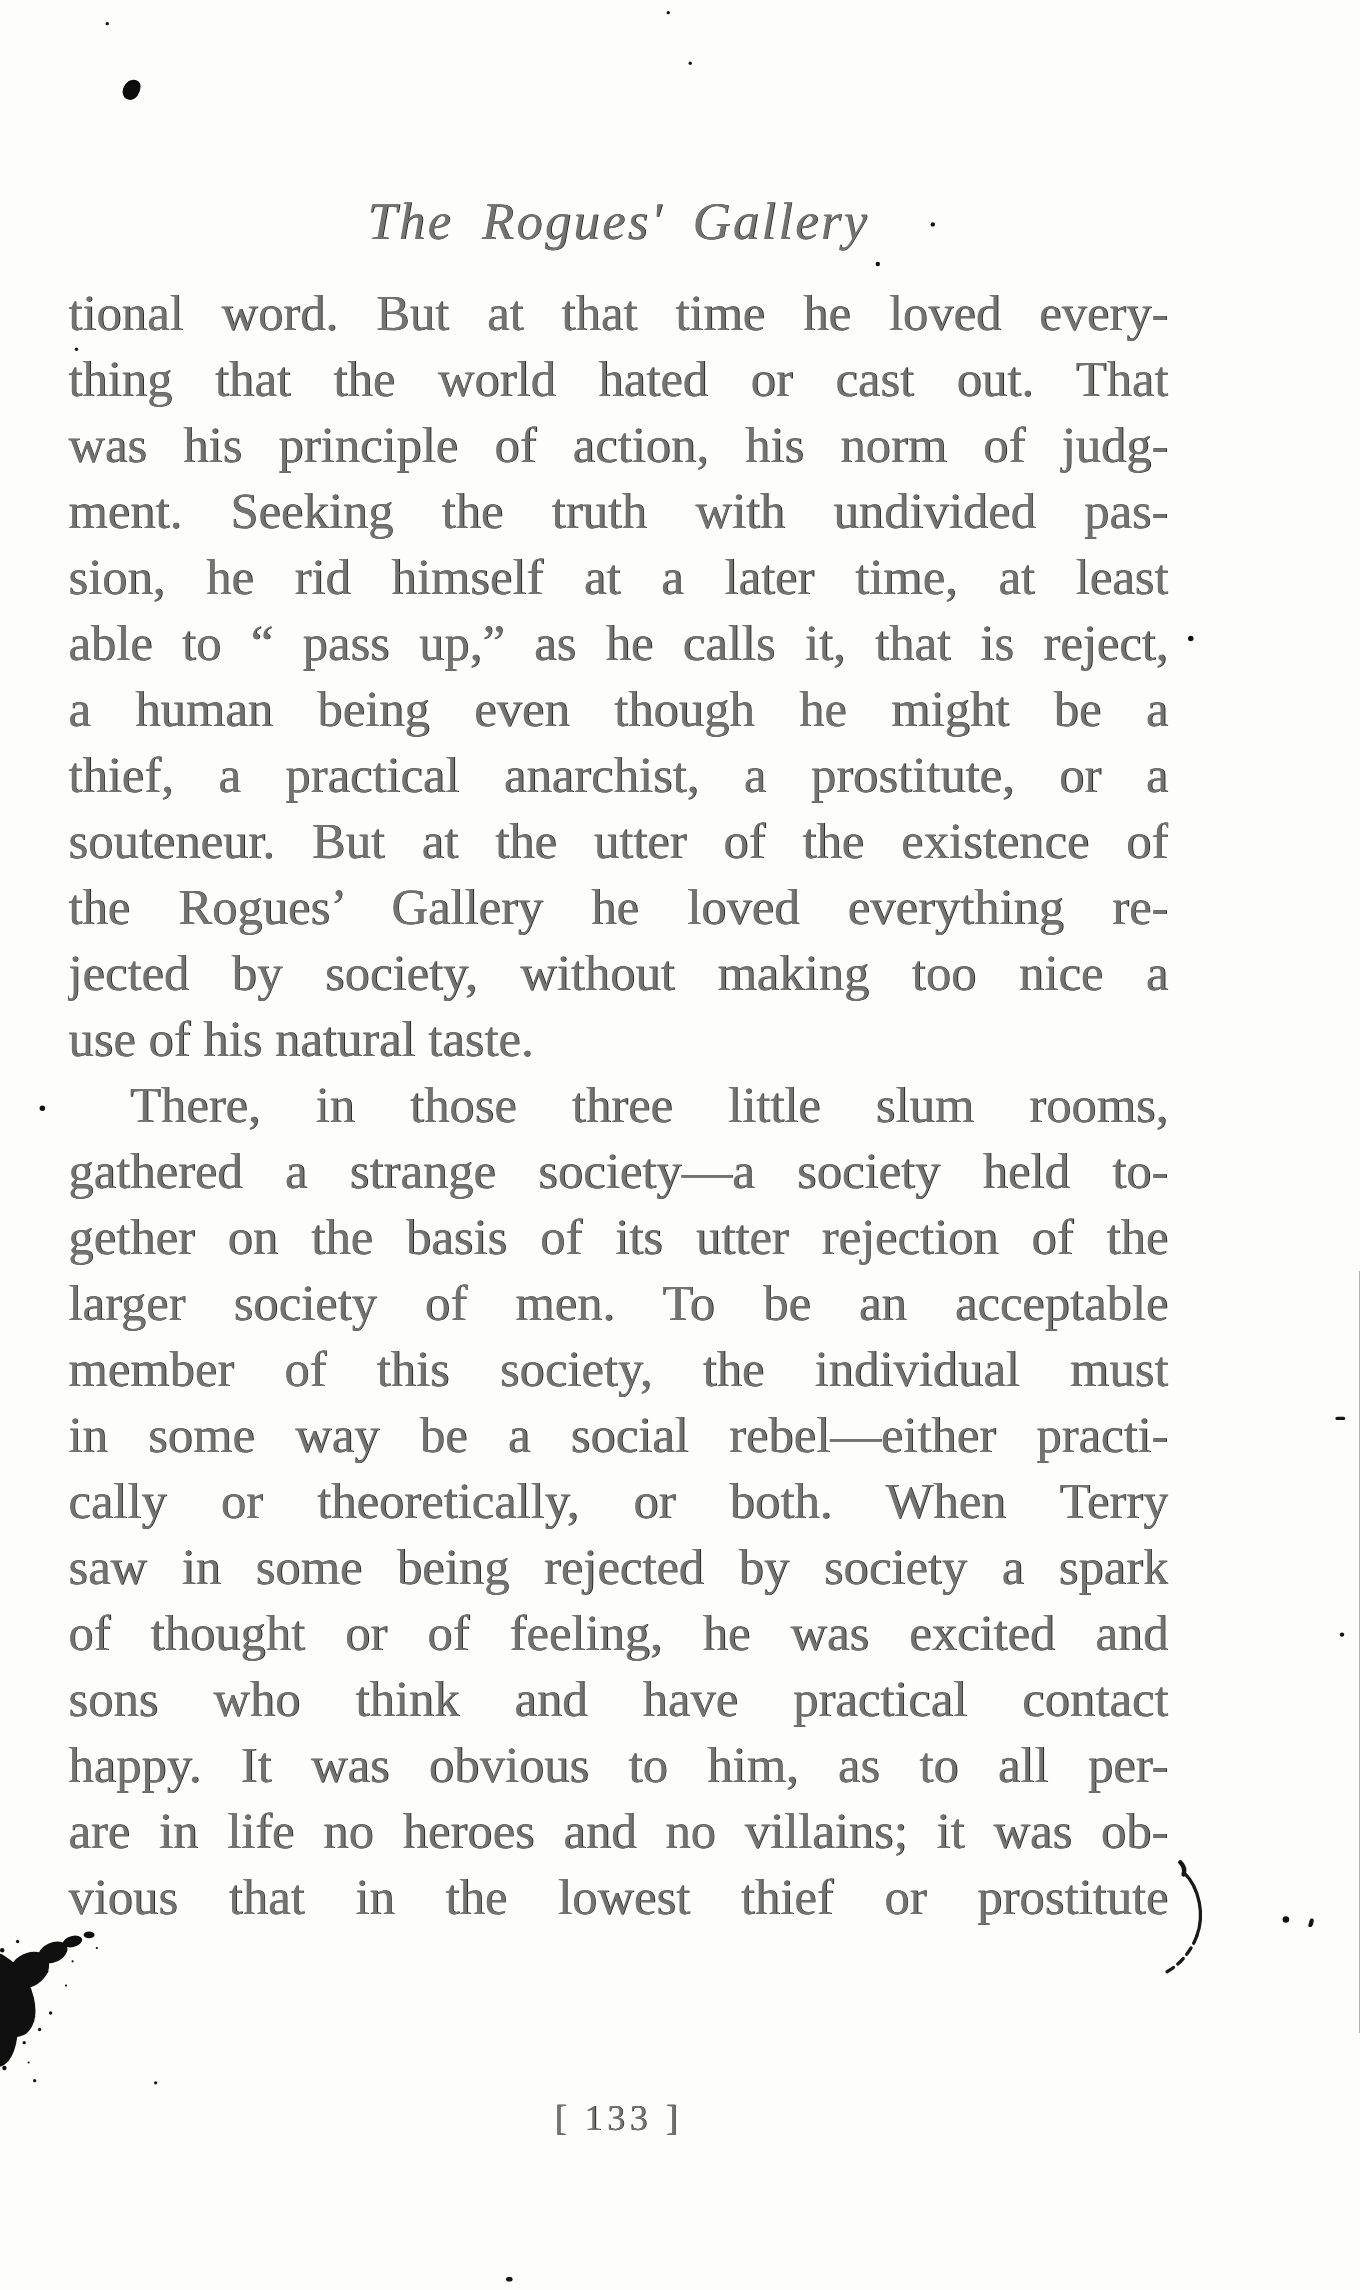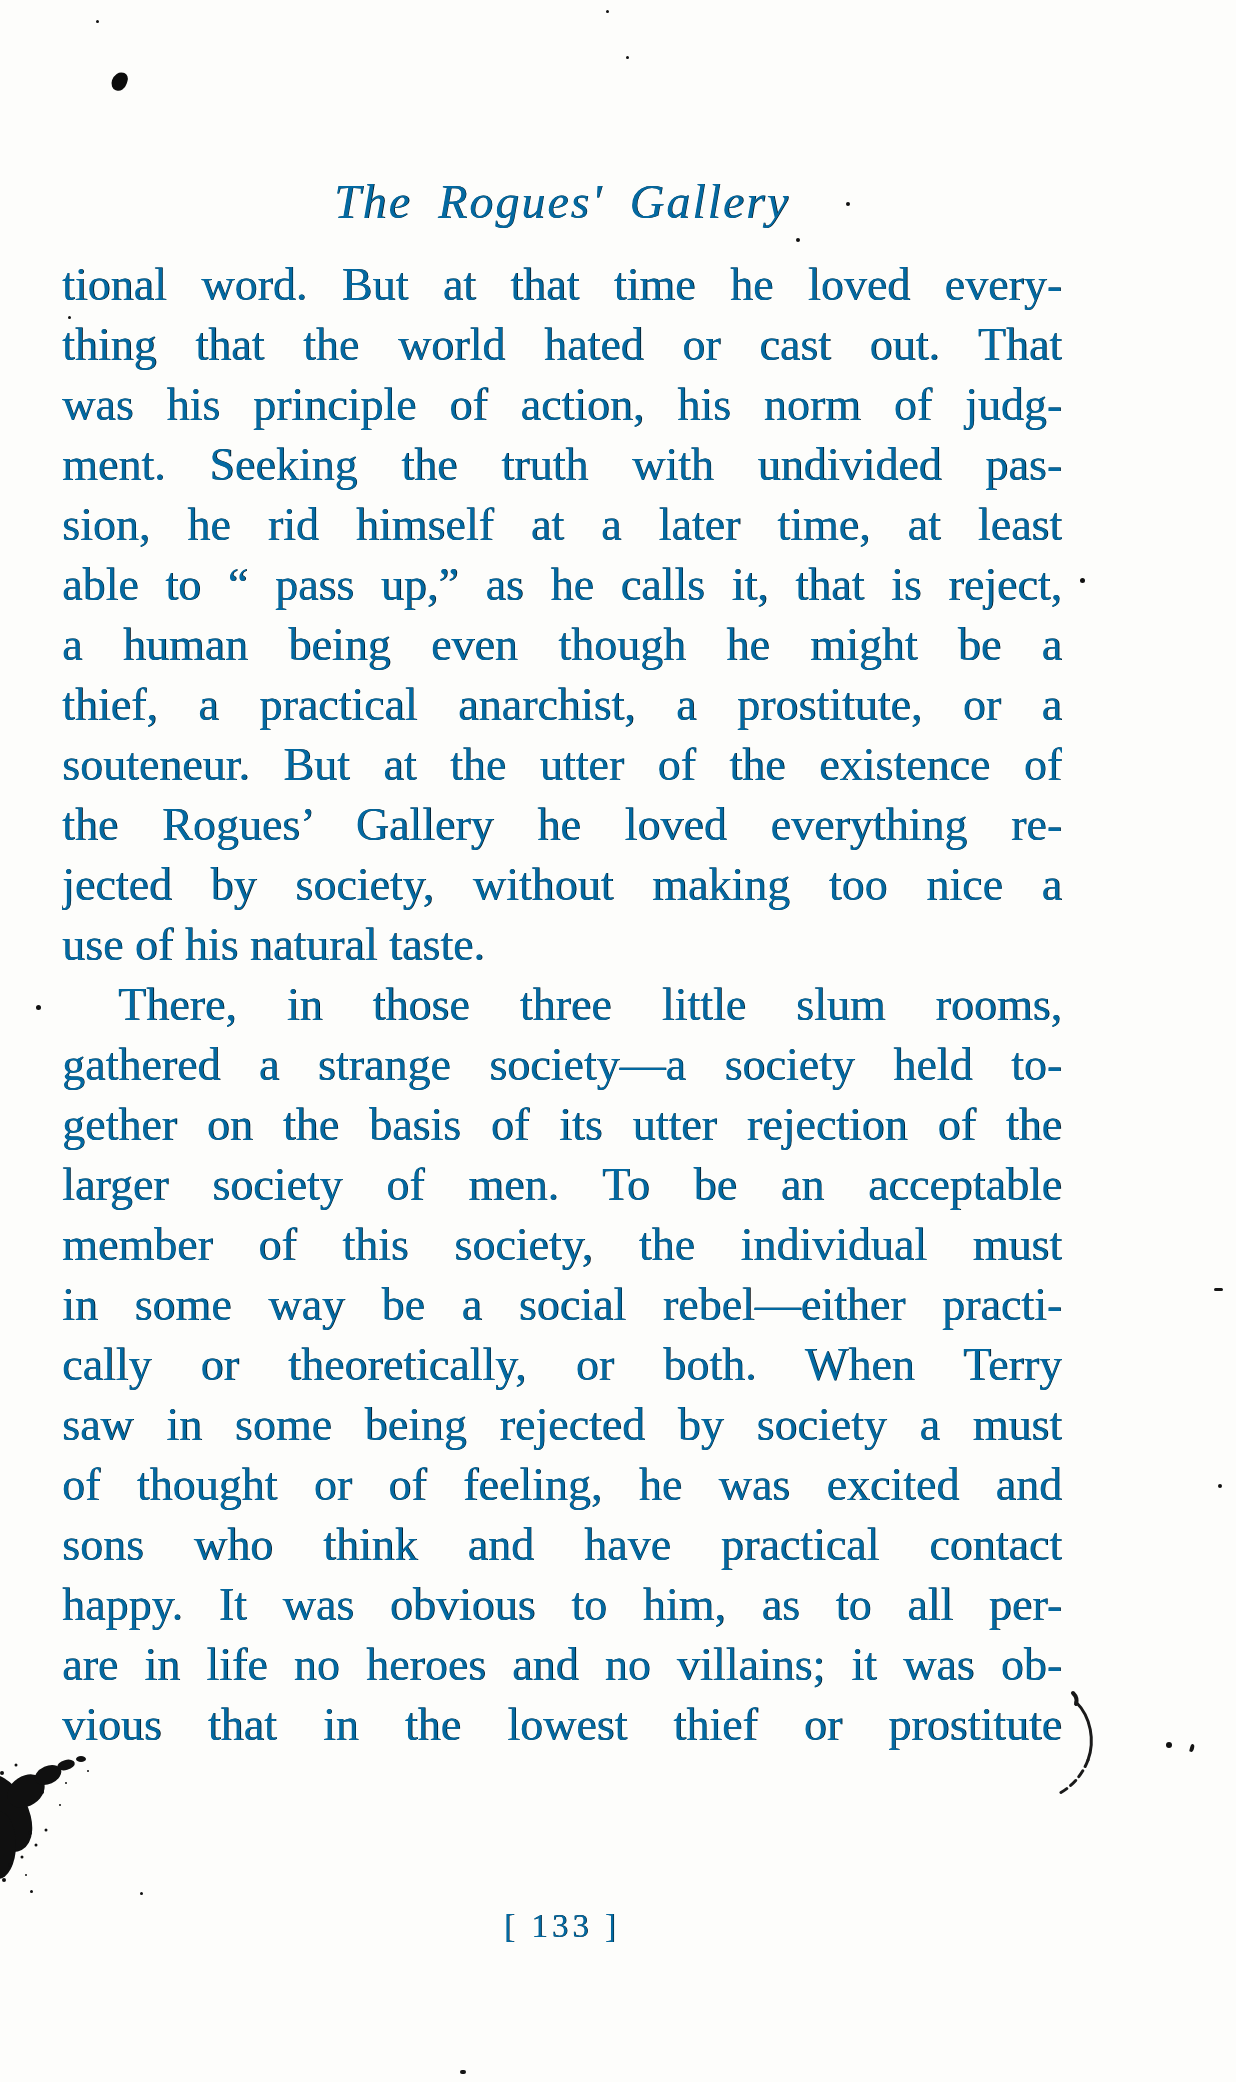--- a/index.html
+++ b/index.html
@@ -1,21 +1,21 @@
 <!DOCTYPE html>
 <html><head>
 <meta charset="utf-8">
 <style>
   html,body{margin:0;padding:0;background:#6f6f6f;}
   .page{
     position:relative;
     width:1236px;height:2082px;
     margin:0 auto;
     background:#fdfdfb;
-    color:#0369a1;
+    color:#737373;
     font-family:"Liberation Serif","DejaVu Serif",serif;
     overflow:hidden;
   }
   .title{
     position:absolute;left:62px;top:172px;width:1000px;margin:0;
     text-align:center;
     font-style:italic;font-weight:normal;
     font-size:48px;line-height:60px;
     letter-spacing:2px;word-spacing:12px;
     text-shadow:0.6px 0 0 #0d0d0d;
@@ -71,21 +71,21 @@
       <div class="line">the Rogues’ Gallery he loved everything re-</div>
       <div class="line">jected by society, without making too nice a</div>
       <div class="line short">use of his natural taste.</div>
       <div class="line indent">There, in those three little slum rooms,</div>
       <div class="line">gathered a strange society—a society held to-</div>
       <div class="line">gether on the basis of its utter rejection of the</div>
       <div class="line">larger society of men.  To be an acceptable</div>
       <div class="line">member of this society, the individual must</div>
       <div class="line">in some way be a social rebel—either practi-</div>
       <div class="line">cally or theoretically, or both.  When Terry</div>
-      <div class="line">saw in some being rejected by society a must</div>
+      <div class="line">saw in some being rejected by society a spark</div>
       <div class="line">of thought or of feeling, he was excited and</div>
       <div class="line">sons who think and have practical contact</div>
       <div class="line">happy.  It was obvious to him, as to all per-</div>
       <div class="line">are in life no heroes and no villains; it was ob-</div>
       <div class="line">vious that in the lowest thief or prostitute</div>
     </div>
 
   <div class="folio">[ 133 ]</div>
 
   <div class="speck" style="left:96px;top:20px;width:3px;height:3px;"></div>

